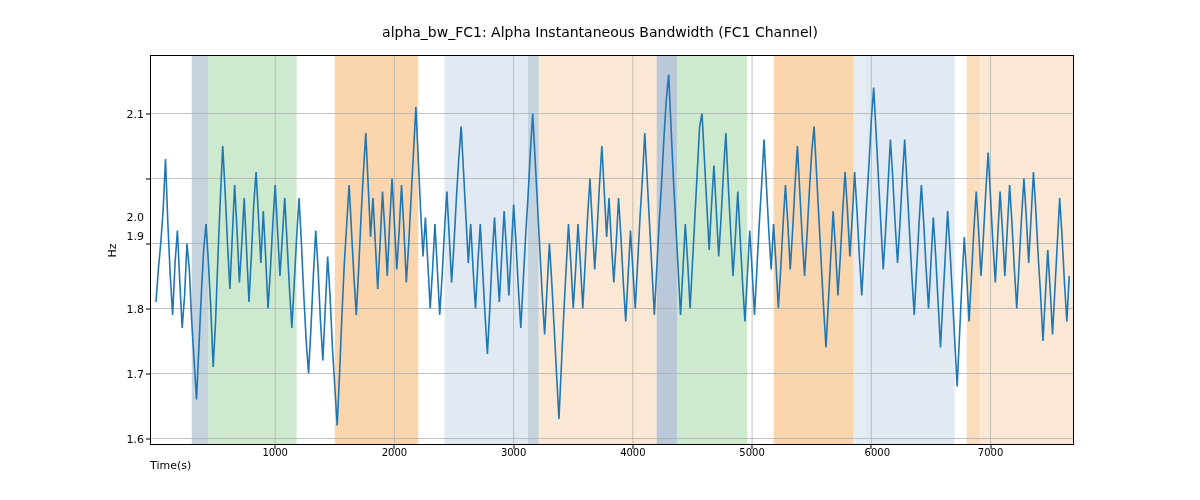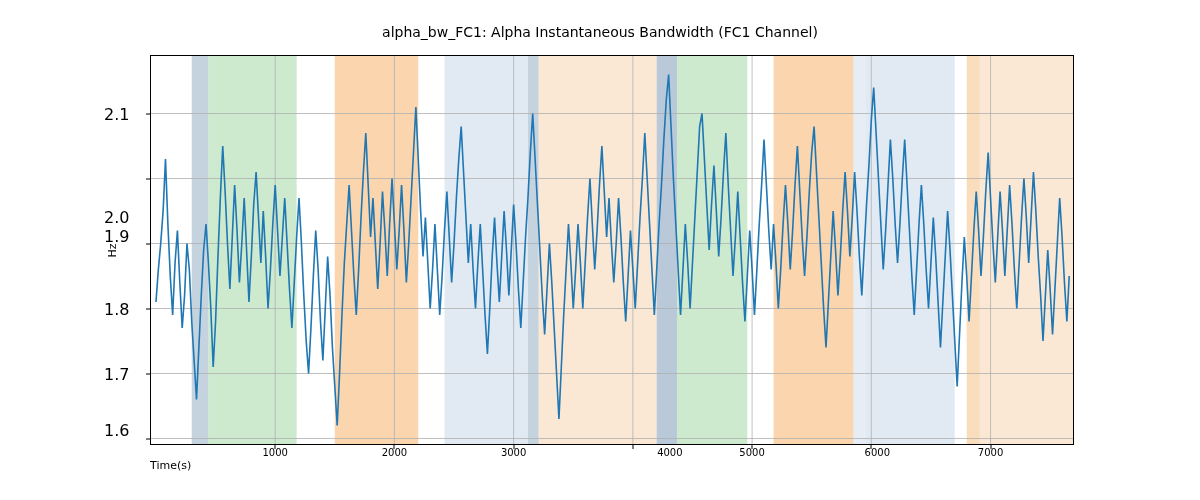--- a/index.html
+++ b/index.html
@@ -66,21 +66,22 @@
     position: absolute;
     top: 392px;
     transform: translateX(-50%);
     font-size: 10px;
     text-align: left;
   }
   .ytick {
     position: absolute;
     right: 930px;
     transform: translateY(-50%);
-    font-size: 16px;
+    font-size: 11px;
+    text-align: right;
     width: 40px;
   }
   .tickmark-x {
     position: absolute;
     width: 1px;
     height: 4px;
     background: #000;
     top: 390px;
     transform: translateX(-0.5px);
   }
@@ -147,31 +148,31 @@
       <span>Hz</span>
     </div>
 
     <div id="xticks">
         <div class="xtick" style="left: 125.187px;">1000</div>
         <div class="tickmark-x" style="left: 125.187px;"></div>
         <div class="xtick" style="left: 244.413px;">2000</div>
         <div class="tickmark-x" style="left: 244.413px;"></div>
         <div class="xtick" style="left: 363.639px;">3000</div>
         <div class="tickmark-x" style="left: 363.639px;"></div>
-        <div class="xtick" style="left: 482.865px; margin-left: 37px;">4000</div>
+        <div class="xtick" style="left: 482.865px;">4000</div>
         <div class="tickmark-x" style="left: 482.865px;"></div>
         <div class="xtick" style="left: 602.09px;">5000</div>
         <div class="tickmark-x" style="left: 602.09px;"></div>
         <div class="xtick" style="left: 721.316px; padding-left: 12px;">6000</div>
         <div class="tickmark-x" style="left: 721.316px;"></div>
         <div class="xtick" style="left: 840.542px;">7000</div>
         <div class="tickmark-x" style="left: 840.542px;"></div>
       </div>
     <div id="yticks">
-        <div class="ytick" style="top: 375px;">1.6</div>
+        <div class="ytick" style="top: 384px;">1.6</div>
         <div class="tickmark-y" style="top: 383.5px;"></div>
         <div class="ytick" style="top: 318.5px;">1.7</div>
         <div class="tickmark-y" style="top: 318.5px;"></div>
         <div class="ytick" style="top: 253.5px;">1.8</div>
         <div class="tickmark-y" style="top: 253.5px;"></div>
         <div class="ytick" style="top: 181px;">1.9</div>
         <div class="tickmark-y" style="top: 188.5px;"></div>
         <div class="ytick" style="top: 123.5px; margin-top: 38px;">2.0</div>
         <div class="tickmark-y" style="top: 123.5px;"></div>
         <div class="ytick" style="top: 58.5px;">2.1</div>

